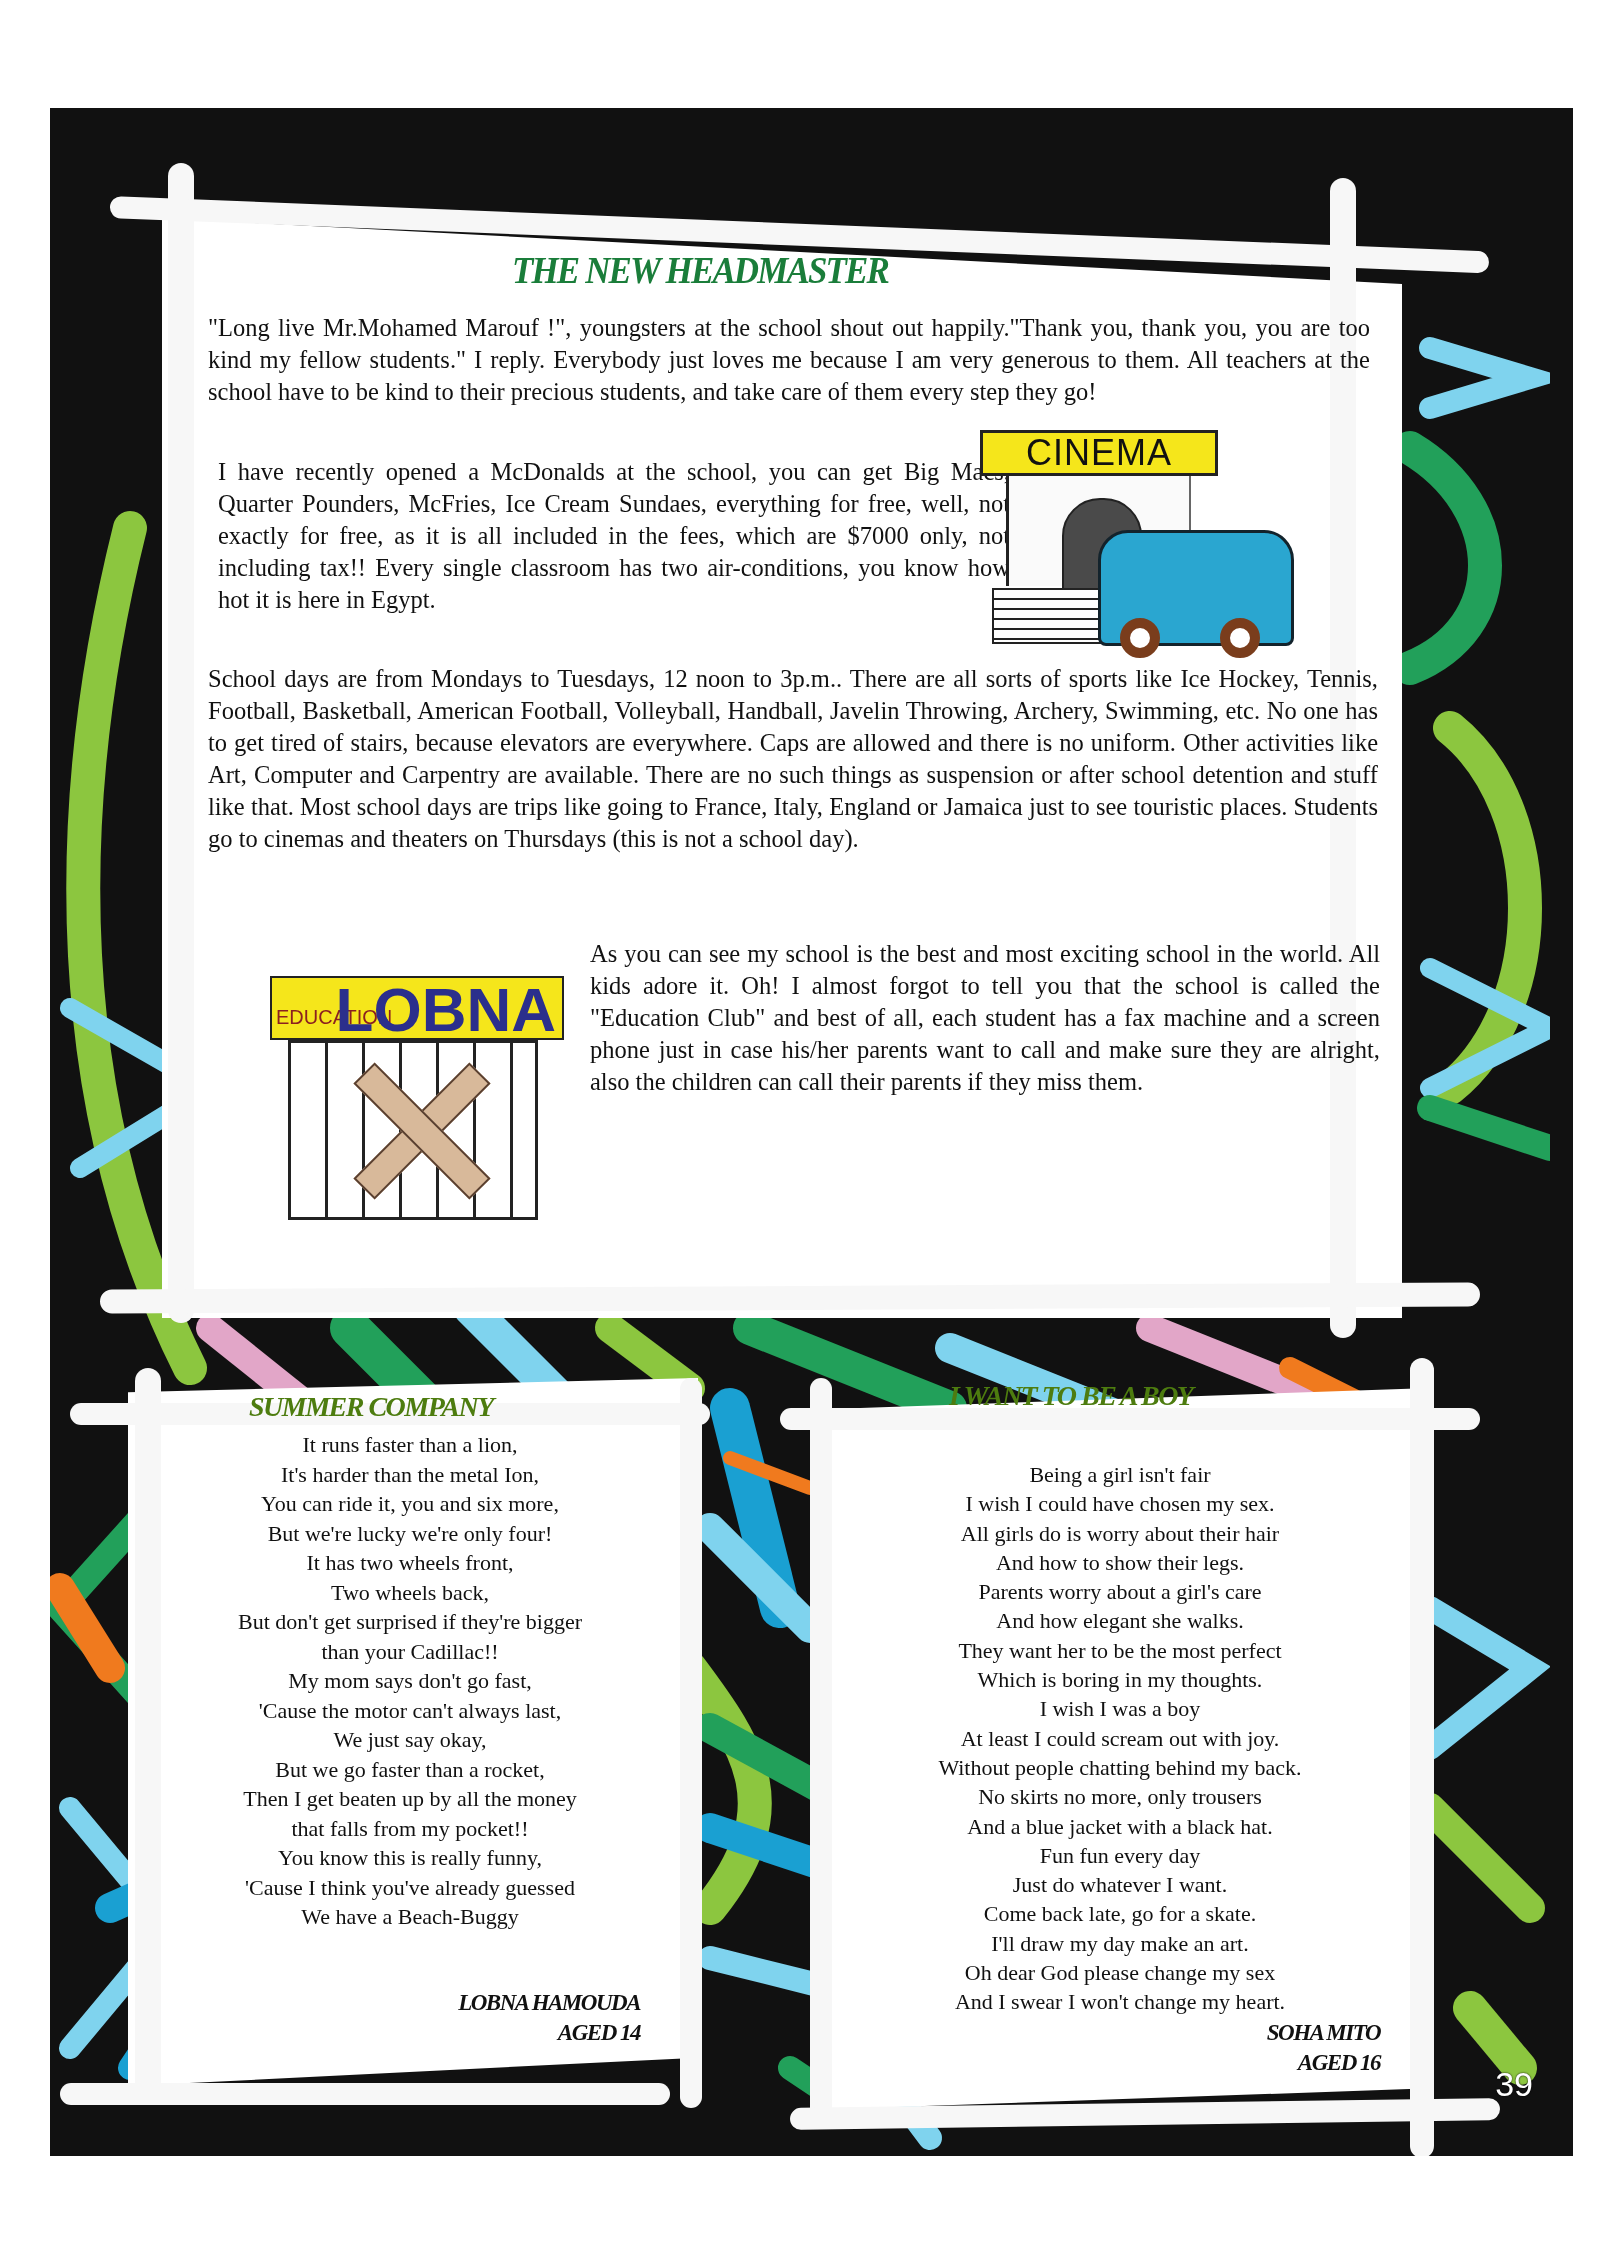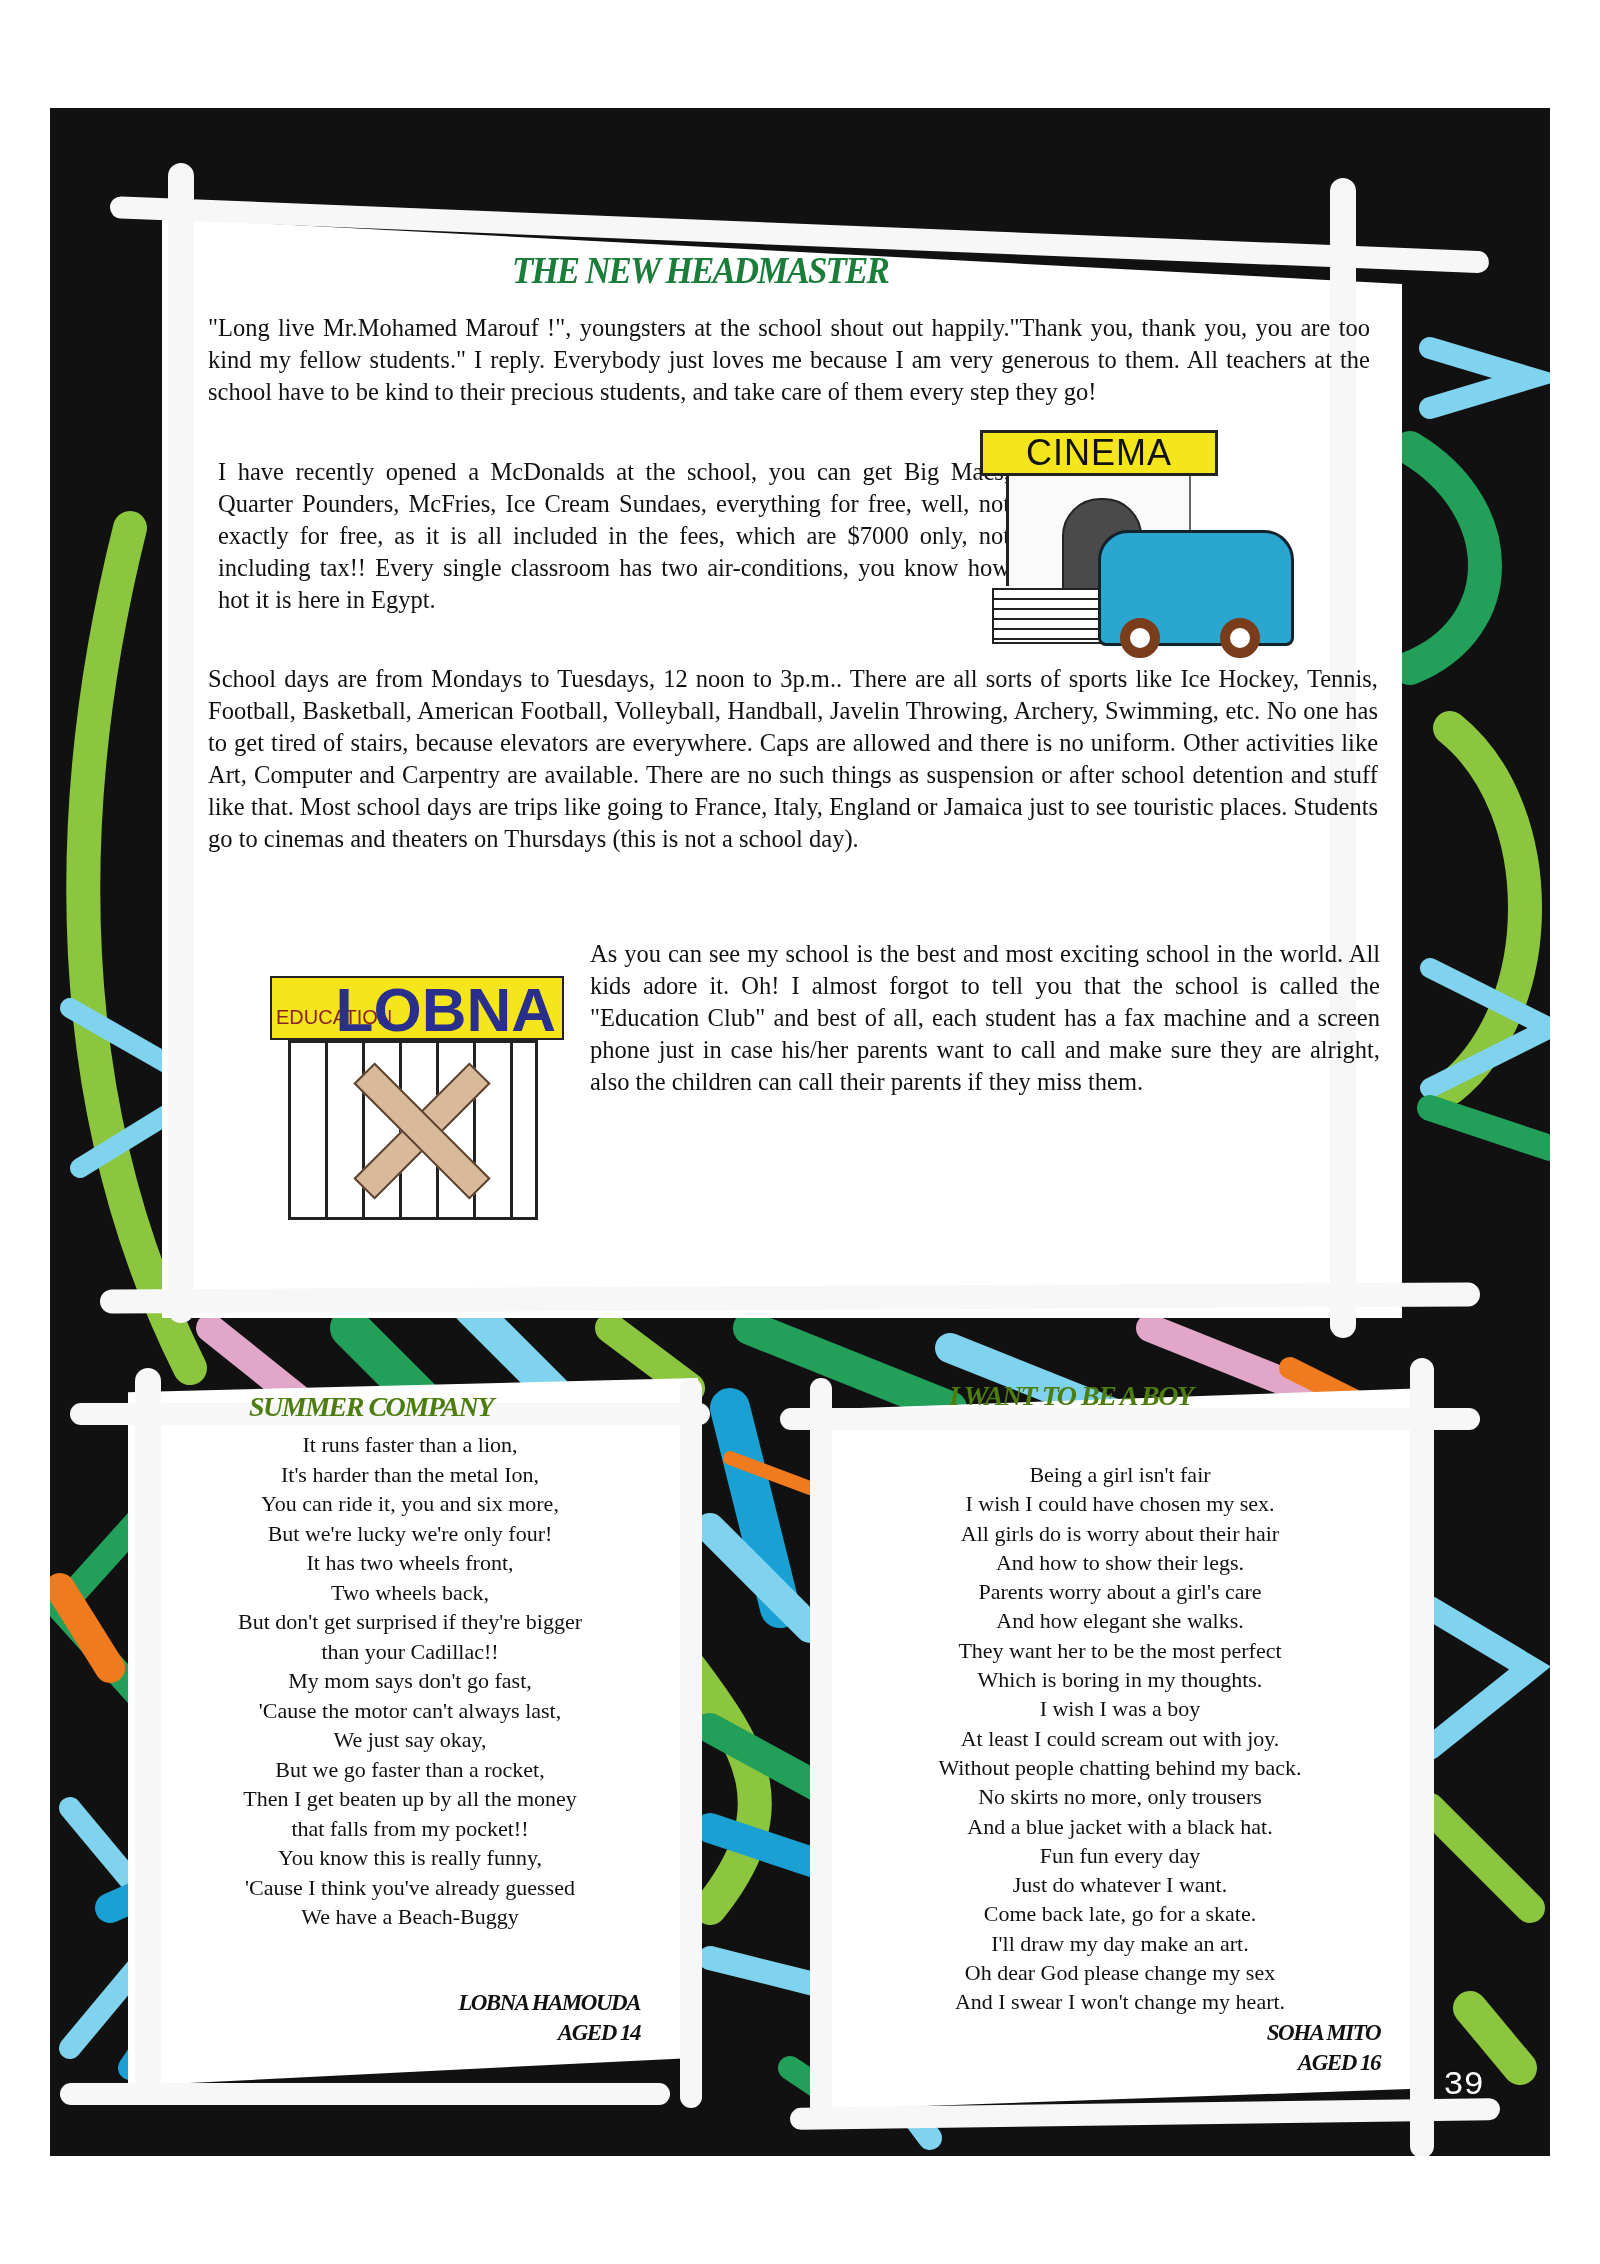--- a/index.html
+++ b/index.html
@@ -3,21 +3,21 @@
 <meta charset="utf-8">
 <style>
   html, body { margin: 0; padding: 0; }
   body {
     width: 1600px; height: 2264px; background: #ffffff;
     position: relative; overflow: hidden;
     font-family: "Liberation Serif", serif;
   }
   .page {
     position: absolute; left: 50px; top: 108px; width: 1500px; height: 2048px;
-    background: #111111; overflow: hidden;
+    background: #111111; overflow: hidden; padding-left: 23px;
   }
   .bg-art { position: absolute; left: 0; top: 0; width: 1500px; height: 2048px; }
   .panel { position: absolute; background: #ffffff; }
   .stick { position: absolute; background: #f7f7f7; border-radius: 14px; }
   .text { position: absolute; color: #111; font-family: "Liberation Serif", serif; }
   .title-green {
     color: #1a7d3a; font-style: italic; font-weight: bold;
     font-size: 38px; letter-spacing: -2px; text-align: center;
     transform: scaleX(0.92);
   }
@@ -30,22 +30,22 @@
   .poem div { white-space: nowrap; }
   .byline {
     font-style: italic; font-weight: bold; font-size: 23px; line-height: 30px;
     text-align: right; letter-spacing: -1.5px;
   }
   .sign {
     position: absolute; background: #f5e61b; border: 3px solid #222;
     font-family: "Liberation Sans", sans-serif; text-align: center;
   }
   .pagenum {
-    position: absolute; color: #fff; font-family: Liberation Mono, monospace;
-    font-size: 34px; right: 66px; bottom: 52px;
+    position: absolute; color: #fff; font-family: Liberation Sans, sans-serif;
+    font-size: 34px; right: 40px; bottom: 52px;
     text-shadow: 0 0 2px #000;
   }
 </style>
 </head>
 <body>
 
 <div class="page">
 
   <svg class="bg-art" viewBox="0 0 1500 2048">
     <g fill="none" stroke-linecap="round">

